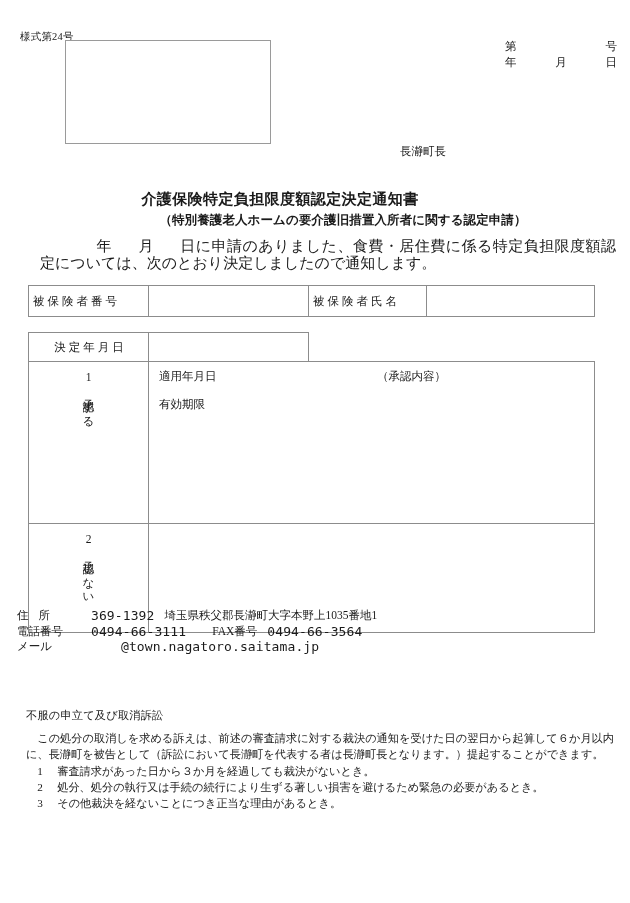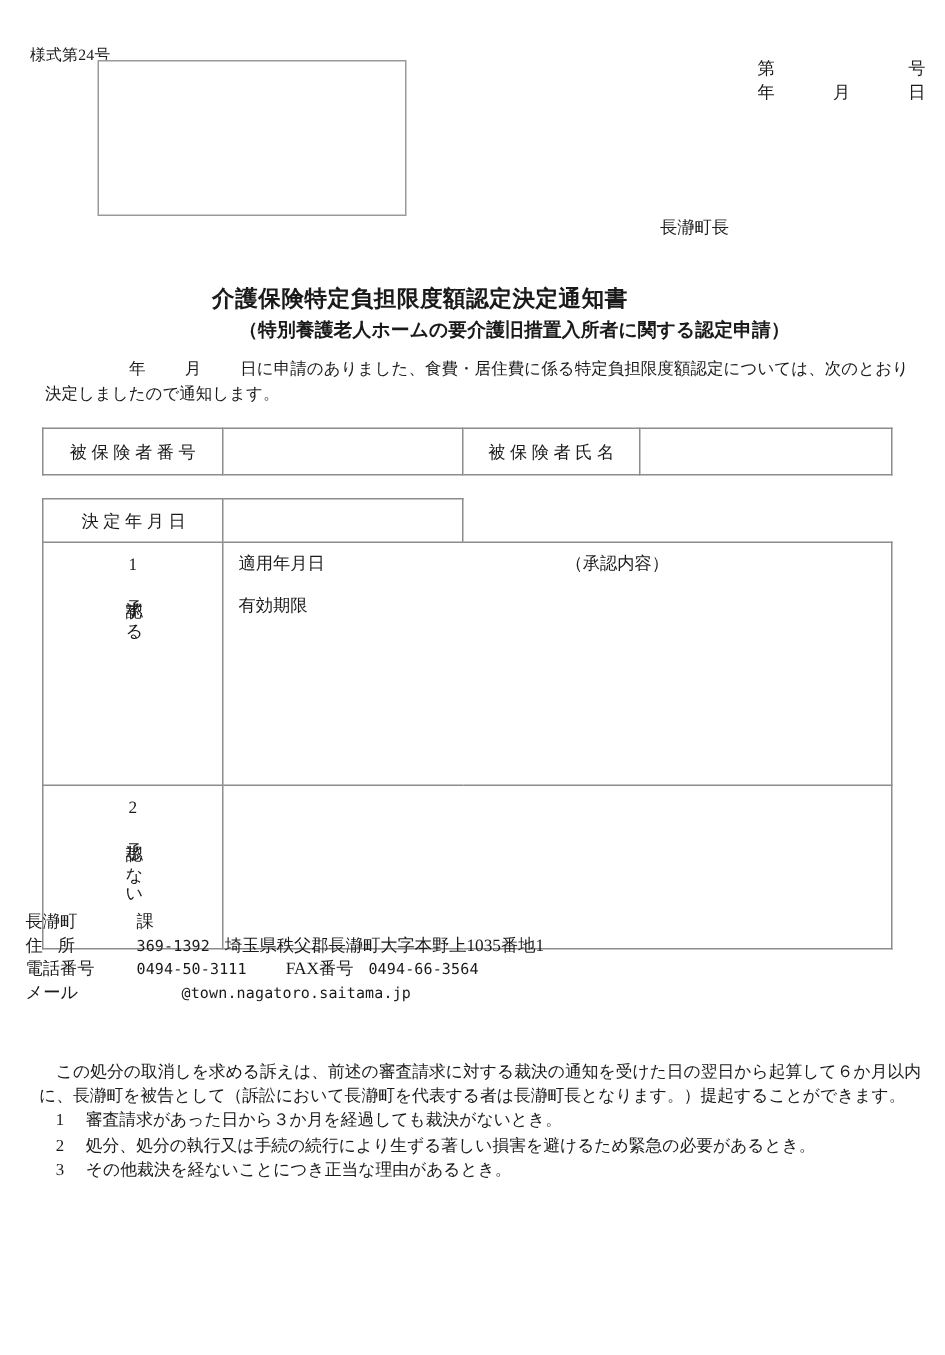--- a/index.html
+++ b/index.html
@@ -53,21 +53,20 @@
     display: flex;
     justify-content: space-between;
     line-height: 16px;
   }
   .issuer {
     position: absolute;
     left: 400px;
     top: 144px;
     font-size: 11.5px;
     white-space: nowrap;
-    margin-left: 40px;
   }
 
   
   .title-main {
     position: absolute;
     left: 0;
     top: 190px;
     width: 560px;
     text-align: center;
     font-size: 15px;
@@ -82,24 +81,24 @@
     text-align: center;
     font-size: 12.5px;
     font-weight: bold;
     letter-spacing: 0.1px;
     margin-left: 28px;
   }
 
   
   .intro {
     position: absolute;
-    left: 30px;
+    left: 40px;
     top: 238px;
     width: 576px;
-    font-size: 11px;
+    font-size: 15px;
     line-height: 17px;
     text-align: justify;
   }
   .intro .lead {
     display: inline-block;
     width: 56px;
   }
   .intro .gap {
     display: inline-block;
     width: 26px;
@@ -120,21 +119,21 @@
   }
 
   
   .tbl-insured {
     left: 28px;
     top: 285px;
     width: 566px;
   }
   .tbl-insured td { height: 30px; }
   .cell-label {
-    text-align: center;
+    text-align: left;
     vertical-align: middle !important;
     letter-spacing: 3px;
     padding-left: 4px !important;
     padding-right: 1px !important;
     white-space: nowrap;
   }
 
   
   .tbl-decision {
     left: 28px;
@@ -203,21 +202,21 @@
     width: 74px;
     letter-spacing: 10px;
   }
   .contact .c-key-plain {
     display: inline-block;
     width: 74px;
   }
   .contact .c-dept-name { display: inline-block; width: 74px; }
   .contact .mono {
     font-family: "DejaVu Sans Mono", "Liberation Mono", monospace;
-    font-size: 10px;
+    font-size: 13px;
     letter-spacing: 0.1px;
   }
   .contact .c-val-mail { padding-left: 30px; }
   .contact .fax-gap { display: inline-block; width: 26px; }
   .contact .fax-gap2 { display: inline-block; width: 10px; }
 
   
   .appeal {
     position: absolute;
     left: 26px;
@@ -327,44 +326,41 @@
             <span class="vtext">承認しない</span>
           </span>
         </td>
         <td class="cell-body" colspan="2"></td>
       </tr>
     </tbody>
   </table>
 
   <div class="contact">
     <div class="c-row">
-      <span class="c-dept-name">長瀞町</span>
-      <span>課</span>
-    </div>
-    <div class="c-row">
       <span class="c-key">住所</span>
       <span class="mono">369-1392</span>
       <span class="fax-gap2"></span>
       <span>埼玉県秩父郡長瀞町大字本野上1035番地1</span>
     </div>
     <div class="c-row">
       <span class="c-key-plain">電話番号</span>
-      <span class="mono">0494-50-3111</span>
+      <span class="mono">0494-66-3111</span>
       <span class="fax-gap"></span>
       <span>FAX番号</span>
       <span class="fax-gap2"></span>
       <span class="mono">0494-66-3564</span>
     </div>
     <div class="c-row">
       <span class="c-key-plain">メール</span>
       <span class="mono c-val-mail">@town.nagatoro.saitama.jp</span>
     </div>
   </div>
 
   <div class="appeal">
+    <div class="appeal-head">不服の申立て及び取消訴訟</div>
     <p>この処分の取消しを求める訴えは、前述の審査請求に対する裁決の通知を受けた日の翌日から起算して６か月以内に、長瀞町を被告として（訴訟において長瀞町を代表する者は長瀞町長となります。）提起することができます。</p>
     <div class="num-list">
       <div class="num-item">
         <span class="n">1</span>
         <span>審査請求があった日から３か月を経過しても裁決がないとき。</span>
       </div>
       <div class="num-item">
         <span class="n">2</span>
         <span>処分、処分の執行又は手続の続行により生ずる著しい損害を避けるため緊急の必要があるとき。</span>
       </div>

